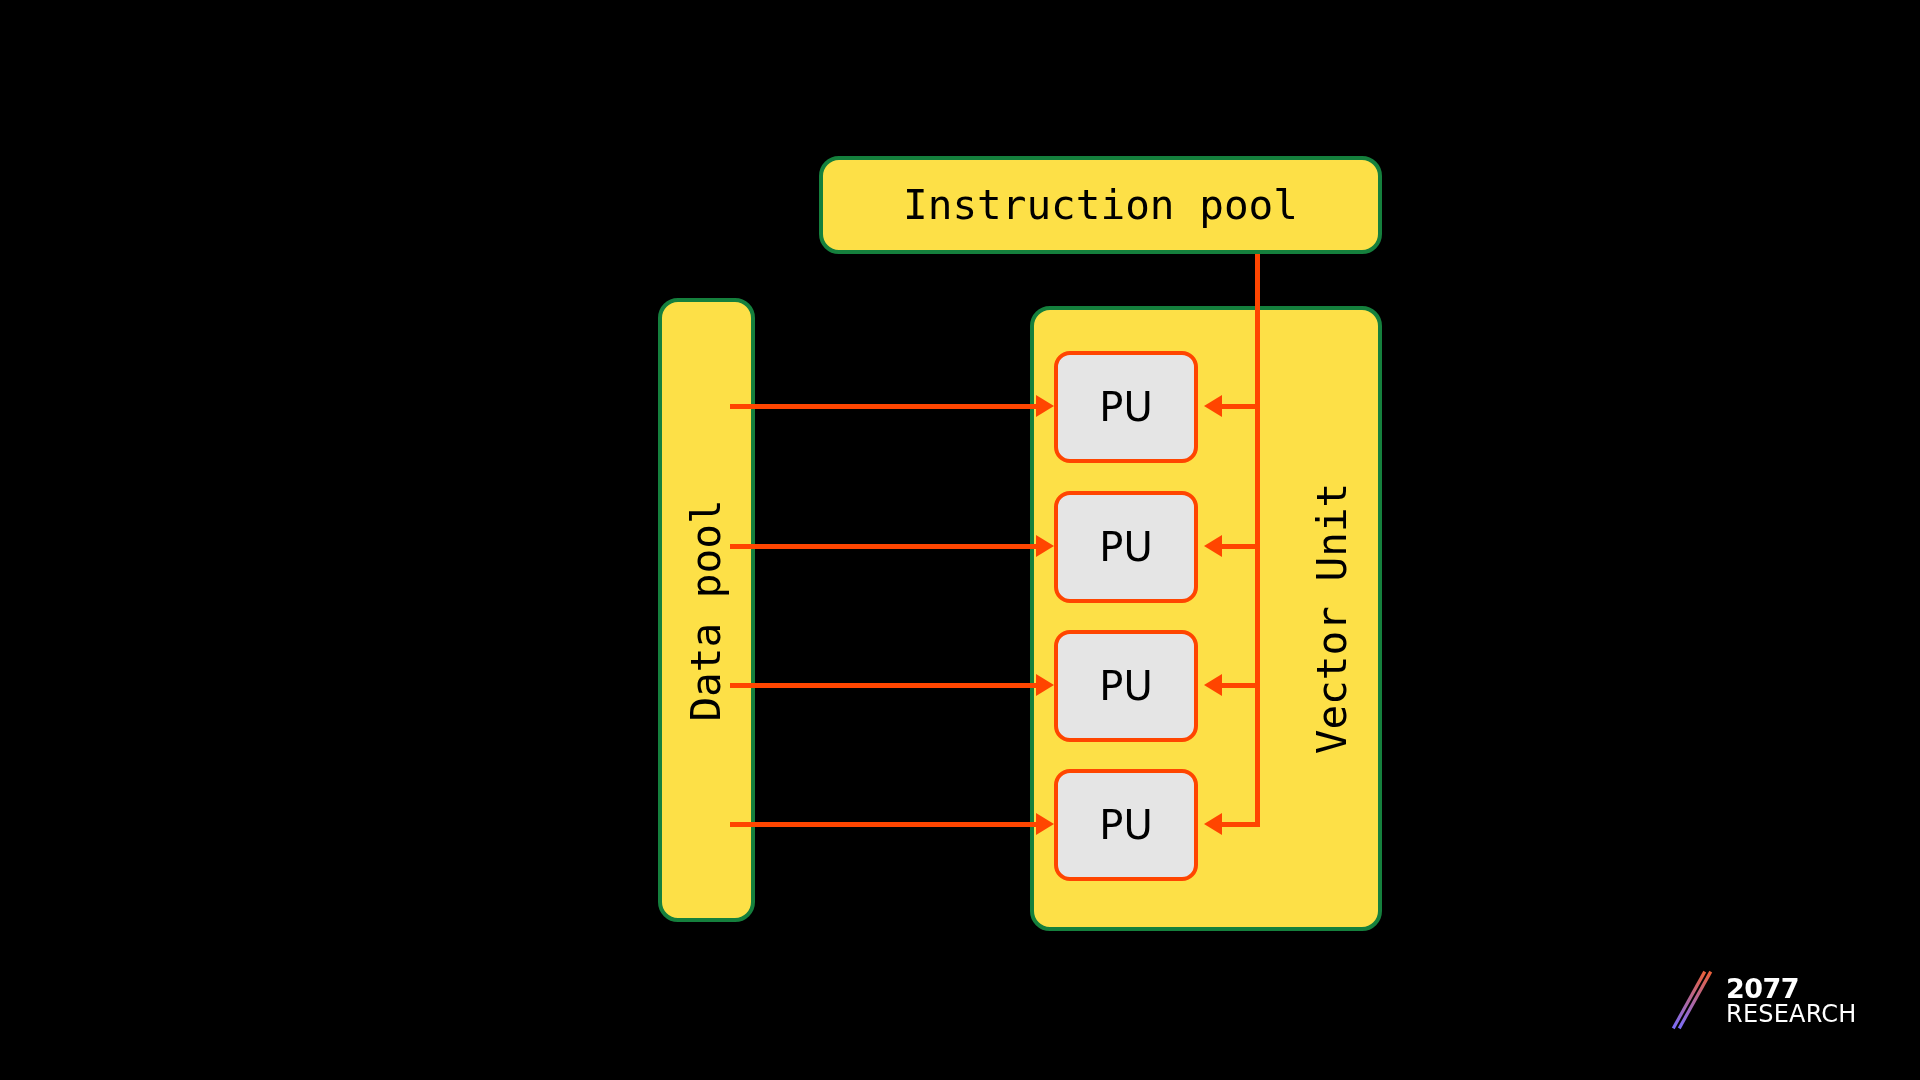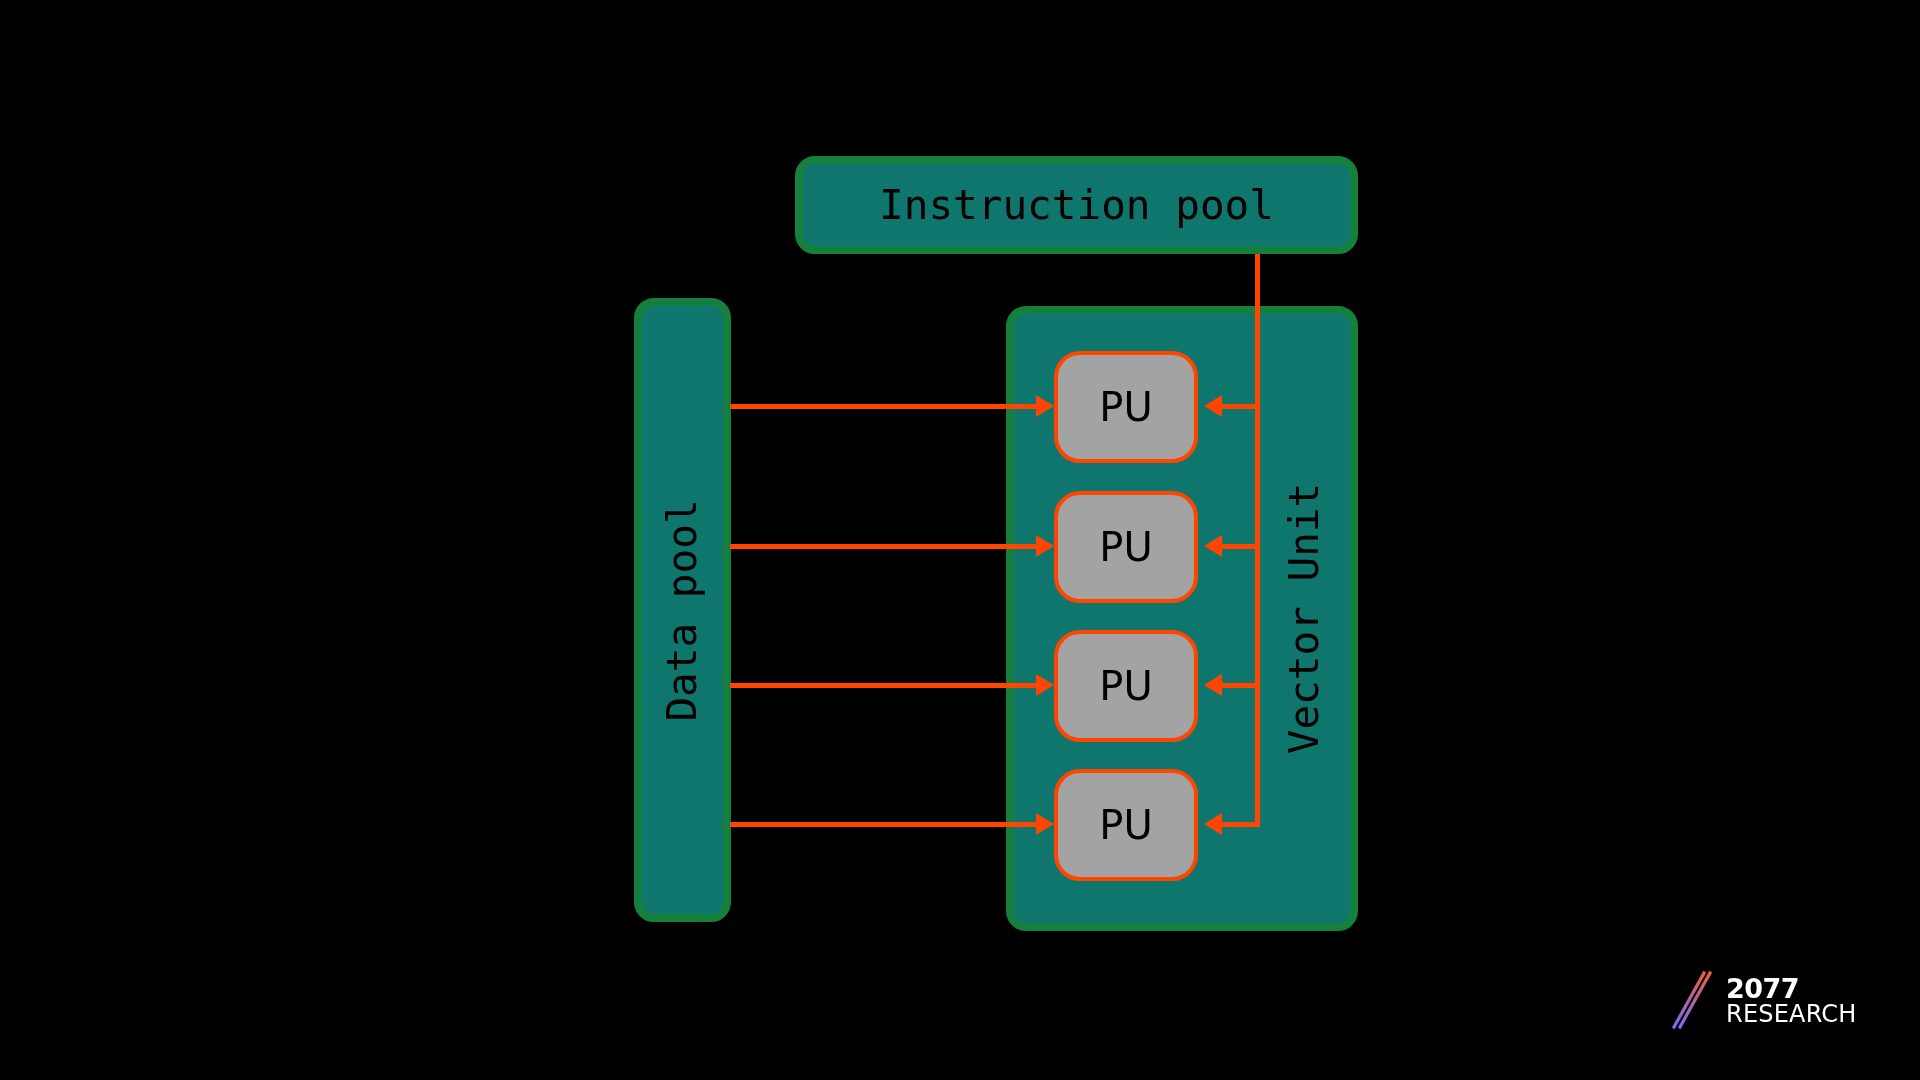--- a/index.html
+++ b/index.html
@@ -13,26 +13,27 @@
     height: 1080px;
     background: #000000;
     overflow: hidden;
     font-family: "DejaVu Sans Mono", monospace;
   }
 
   
   .node {
     position: absolute;
     box-sizing: border-box;
-    border: 8px solid #15803d;
+    border: 4px solid #15803d;
     border-radius: 18px;
-    background: #0f766e;
+    background: #fde047;
     display: flex;
     align-items: center;
     justify-content: center;
+    margin-left: 24px;
   }
 
   .node-label {
     color: #000000;
     font-family: "DejaVu Sans Mono", monospace;
     white-space: pre;
     line-height: 1;
   }
 
   
@@ -88,22 +89,22 @@
   }
 
   
   .pu {
     position: absolute;
     box-sizing: border-box;
     left: 1054px;
     width: 144px;
     height: 112px;
     border: 4px solid #FF4500;
-    border-radius: 26px;
-    background: #a3a3a3;
+    border-radius: 16px;
+    background: #e5e5e5;
     display: flex;
     align-items: center;
     justify-content: center;
   }
   .pu-label {
     font-family: "DejaVu Sans", sans-serif;
     font-size: 40px;
     color: #000000;
     line-height: 1;
   }

